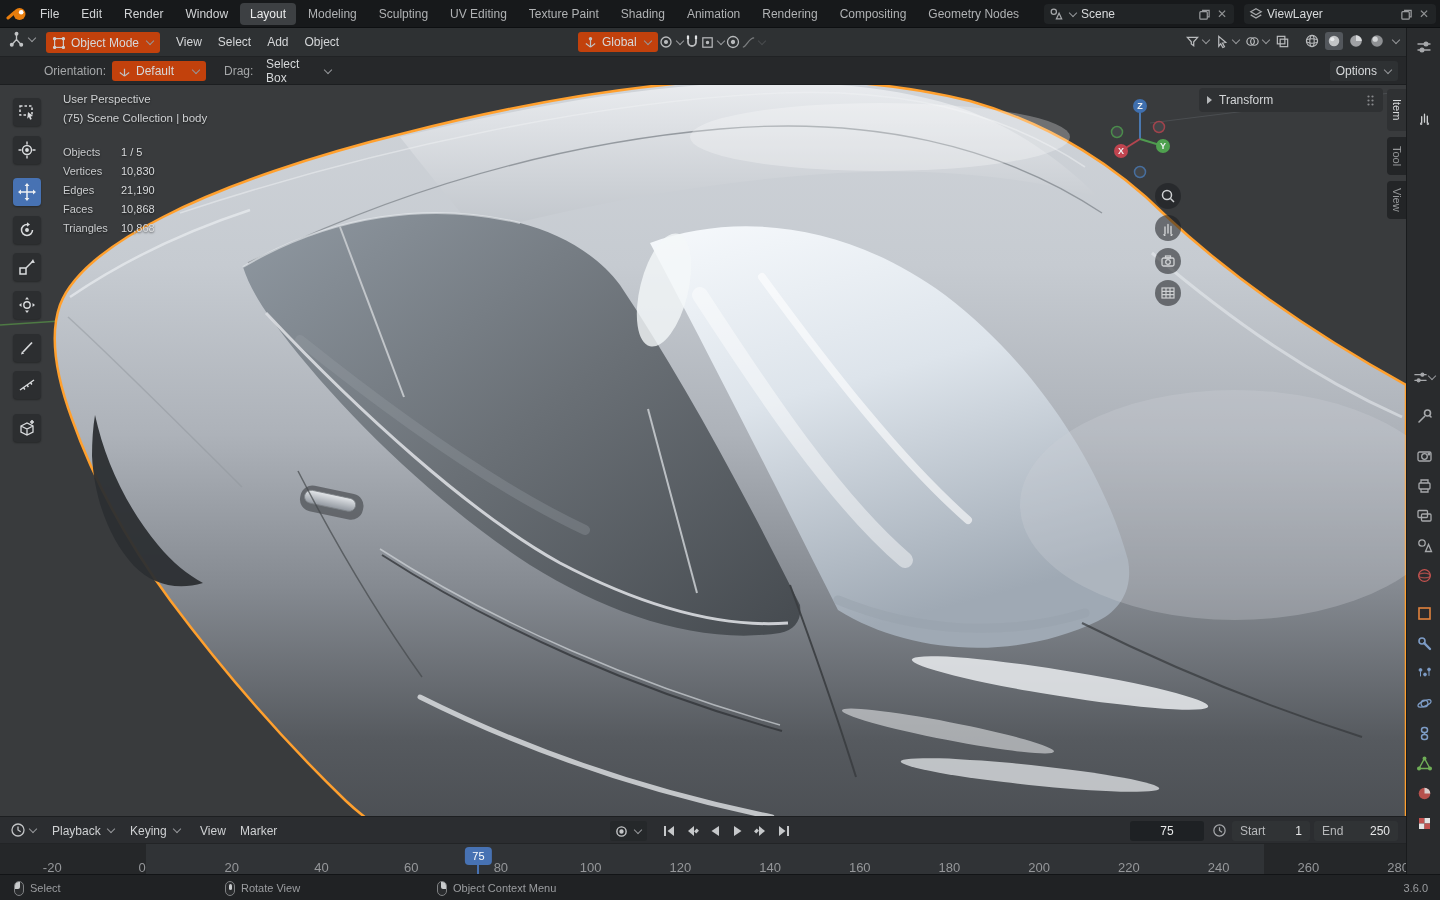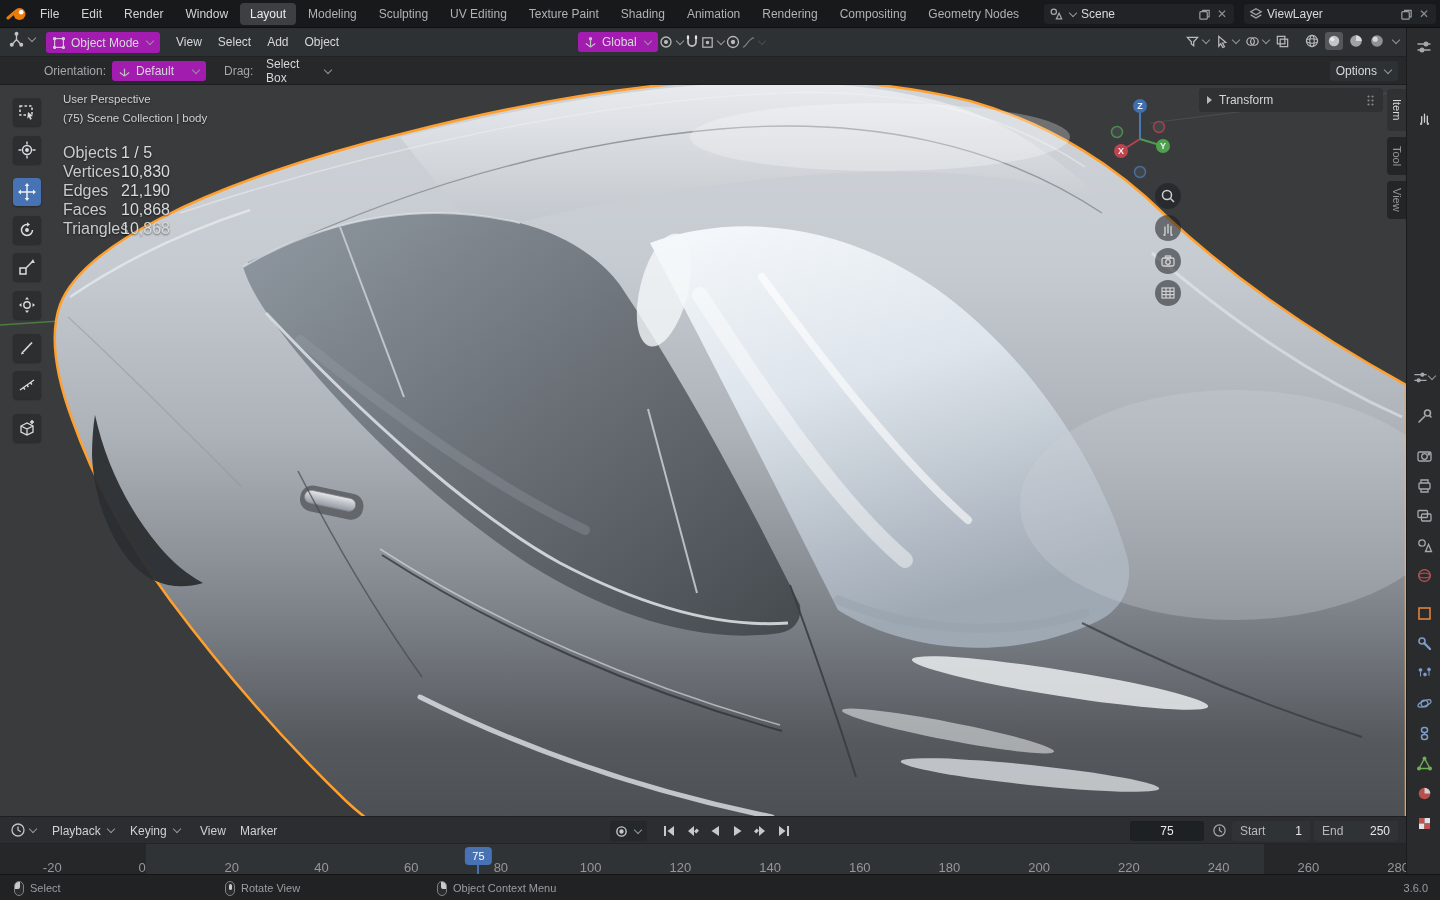--- a/index.html
+++ b/index.html
@@ -15,29 +15,29 @@
   .menu-item{height:20px;line-height:20px;padding:0 10px;border-radius:3px;color:#d2d4d6;}
   .ws-tabs{position:absolute;left:240px;top:3px;width:800px;height:23px;display:flex;gap:2px;overflow:hidden;}
   .ws-tab{padding:0 10px;height:22px;line-height:22px;border-radius:4px;color:#b0b2b4;white-space:nowrap;}
   .ws-tab.active{background:#3d4043;color:#eaebec;}
   .sel-field{position:absolute;top:4px;height:20px;background:#212426;border-radius:4px;display:flex;align-items:center;gap:4px;padding:0 5px;}
   .sel-field .val{flex:1;color:#d8dadc;}
   .xbtn{color:#909294;font-size:12px;line-height:1;padding:0 2px;}
   
   .vph{position:absolute;left:0;top:28px;width:1406px;height:29px;background:#2e3133;border-bottom:1px solid #202224;}
   .vph-menu{height:22px;line-height:22px;padding:0 8px;border-radius:3px;color:#d4d6d8;}
-  .fld{display:flex;align-items:center;gap:5px;height:21px;background:#a21caf;border-radius:3px;padding:0 6px;}
+  .fld{display:flex;align-items:center;gap:5px;height:21px;background:#c2410c;border-radius:3px;padding:0 6px;}
   .tool-settings{position:absolute;left:0;top:57px;width:1406px;height:28px;background:#26282a;border-bottom:1px solid #1c1e20;}
   .ts-label{color:#a5a7a9;}
   
   .viewport{position:absolute;left:0;top:85px;width:1406px;height:731px;background:#393b3d;overflow:hidden;}
   .tbb{position:absolute;left:13px;width:28px;height:28px;background:#2c2e30;border-radius:4px;display:flex;align-items:center;justify-content:center;box-shadow:0 1px 2px rgba(0,0,0,.35);}
   .tbb.accent-bg{background:#4772b3;}
   .ovl{position:absolute;left:63px;color:#cfd1d3;text-shadow:0 1px 2px rgba(0,0,0,.55);font-size:11.5px;}
-  .stat-row{height:19px;line-height:19px;font-size:16px;}
+  .stat-row{height:19px;line-height:19px;font-size:11px;}
   .stat-label{display:inline-block;width:58px;color:#c9cbcd;}
   .stat-val{color:#d8dadc;}
   .nav-btn{position:absolute;left:1155px;width:26px;height:26px;border-radius:50%;background:rgba(28,30,32,.55);display:flex;align-items:center;justify-content:center;}
   .tpanel{position:absolute;left:1199px;top:3px;width:184px;height:24px;background:#2f3133;border-radius:4px;display:flex;align-items:center;gap:7px;padding:0 8px;color:#d3d5d7;justify-content:flex-end;}
   .tri-r{width:0;height:0;border-left:5px solid #b6b8ba;border-top:4px solid transparent;border-bottom:4px solid transparent;}
   .side-tab{position:absolute;left:1387px;width:19px;writing-mode:vertical-rl;text-align:center;font-size:11px;background:#232527;color:#96989a;border-radius:4px 0 0 4px;display:flex;align-items:center;justify-content:center;}
   .side-tab.active{background:#2f3133;color:#d8dadc;}
   
   .rail{position:absolute;left:1406px;top:28px;width:34px;height:846px;background:#292b2d;border-left:1px solid #191b1d;}
   .ri{position:absolute;left:7px;width:20px;height:22px;display:flex;align-items:center;justify-content:center;}

